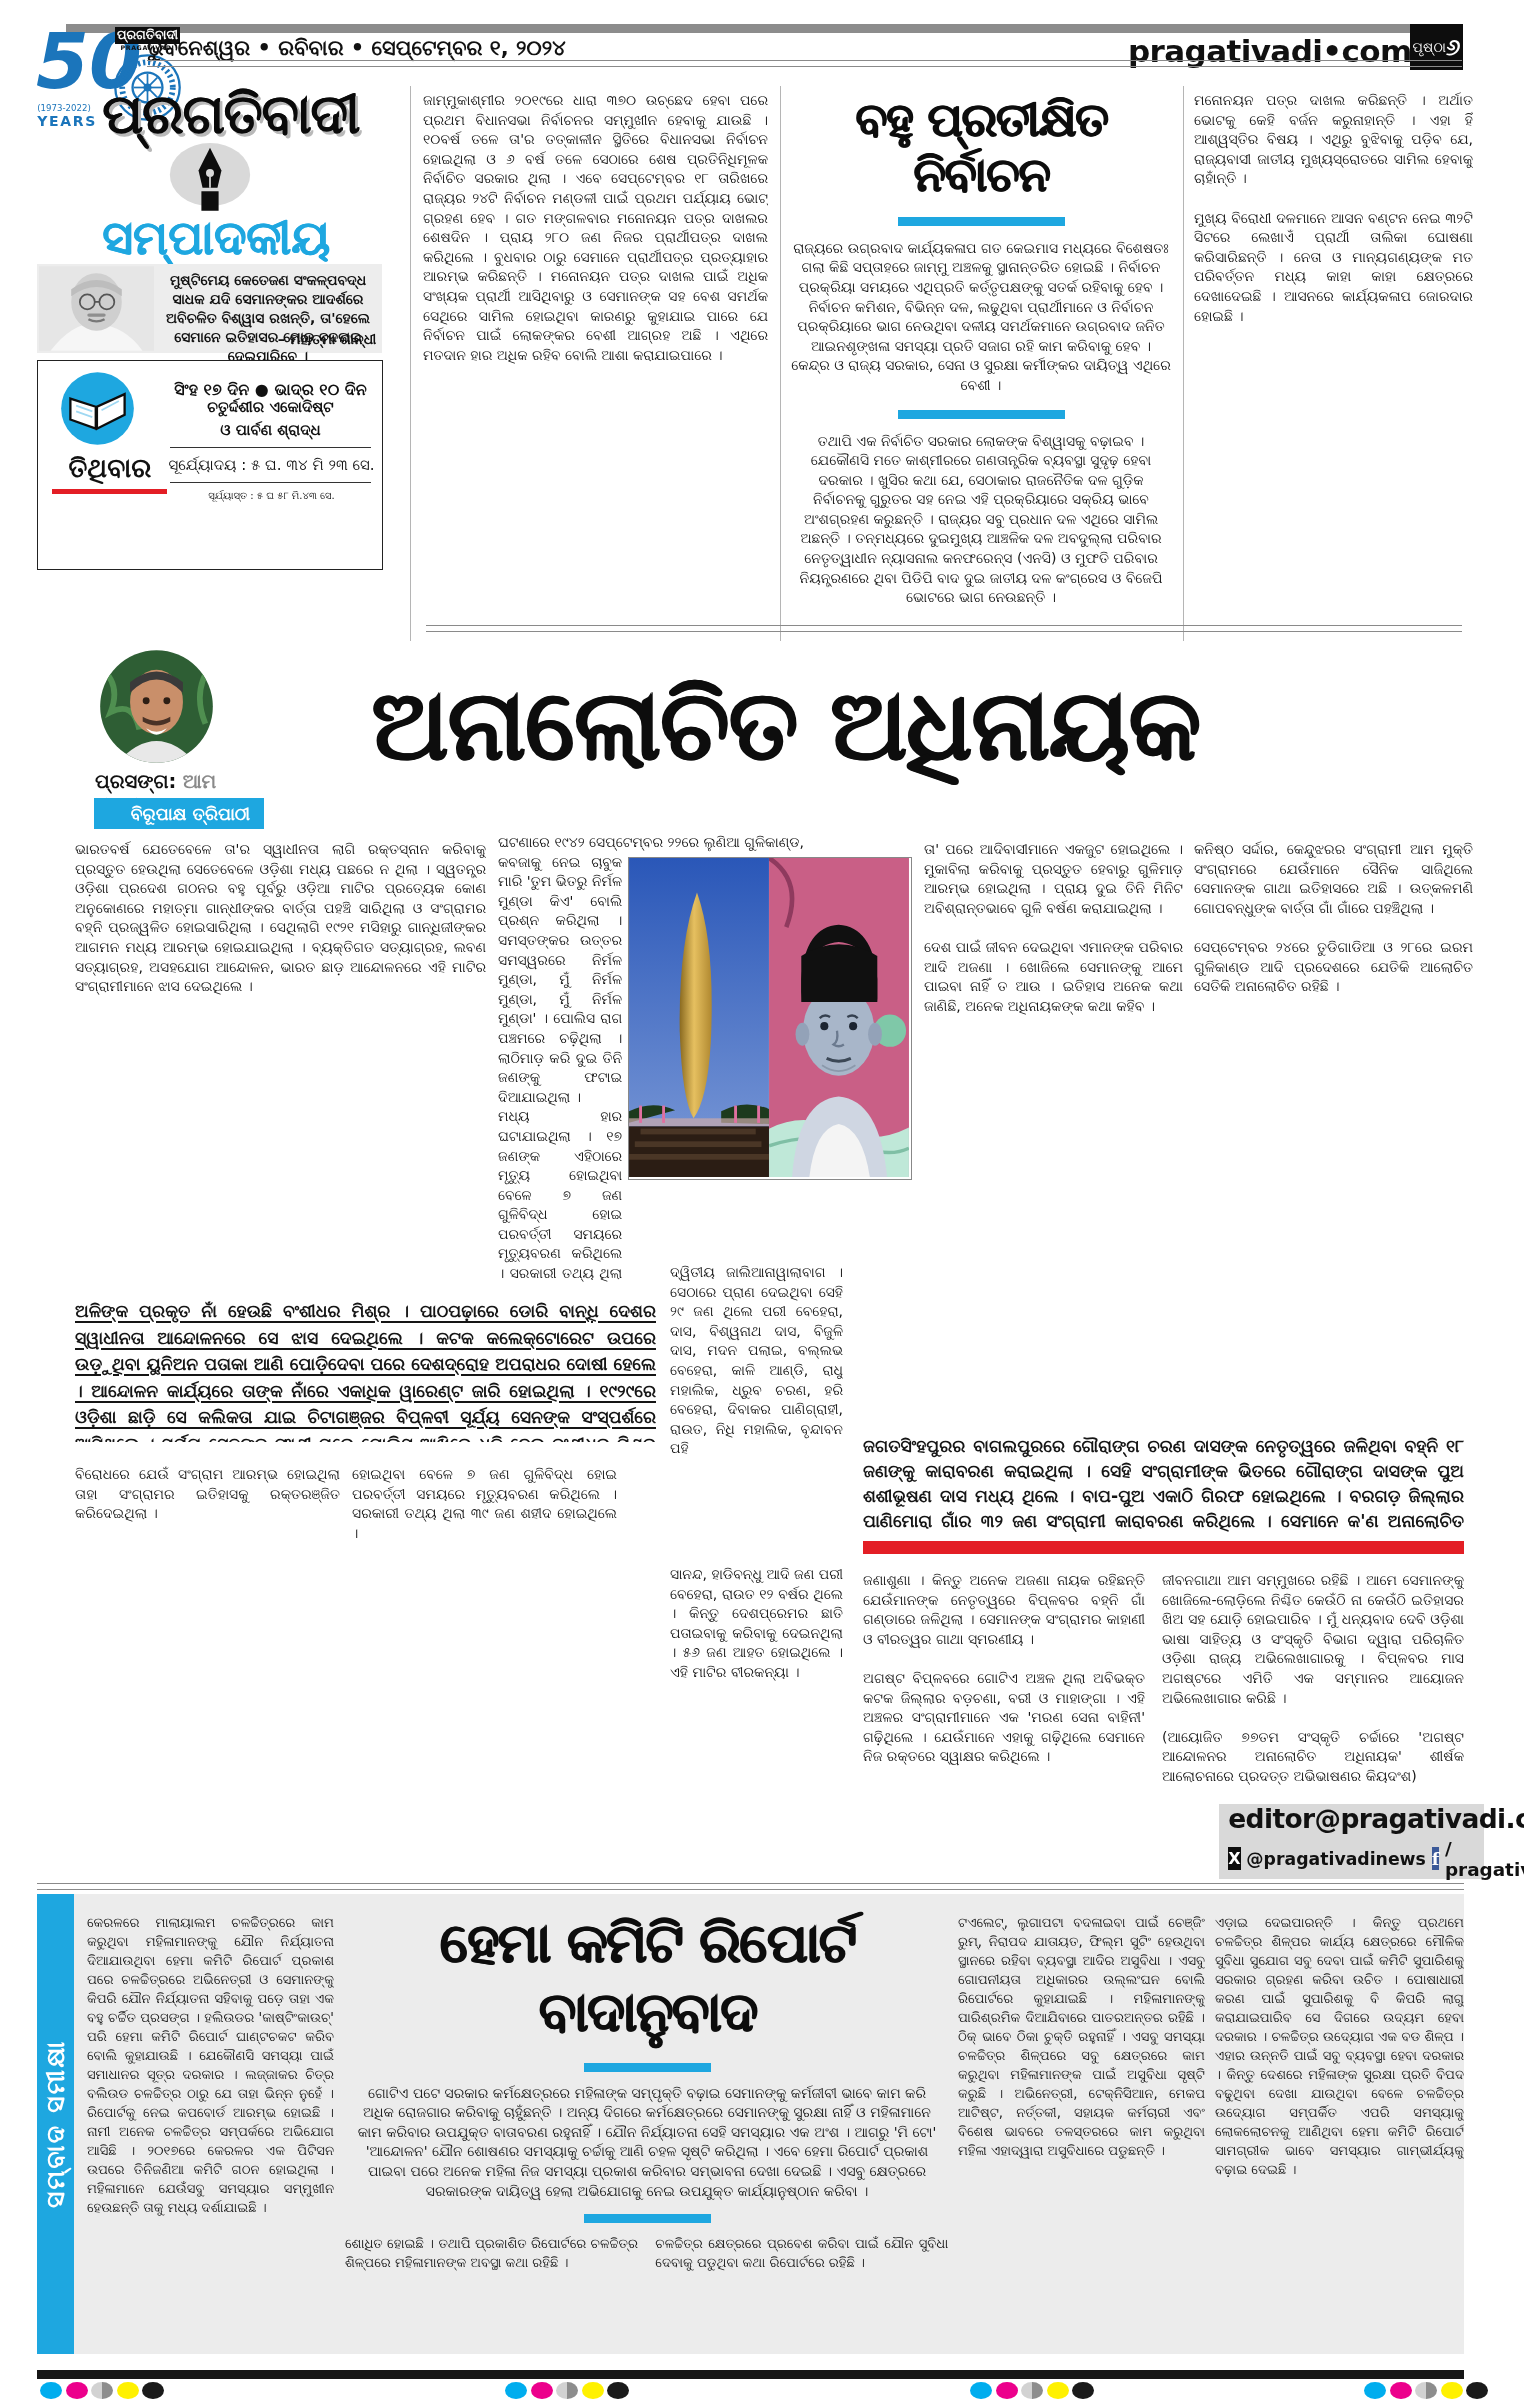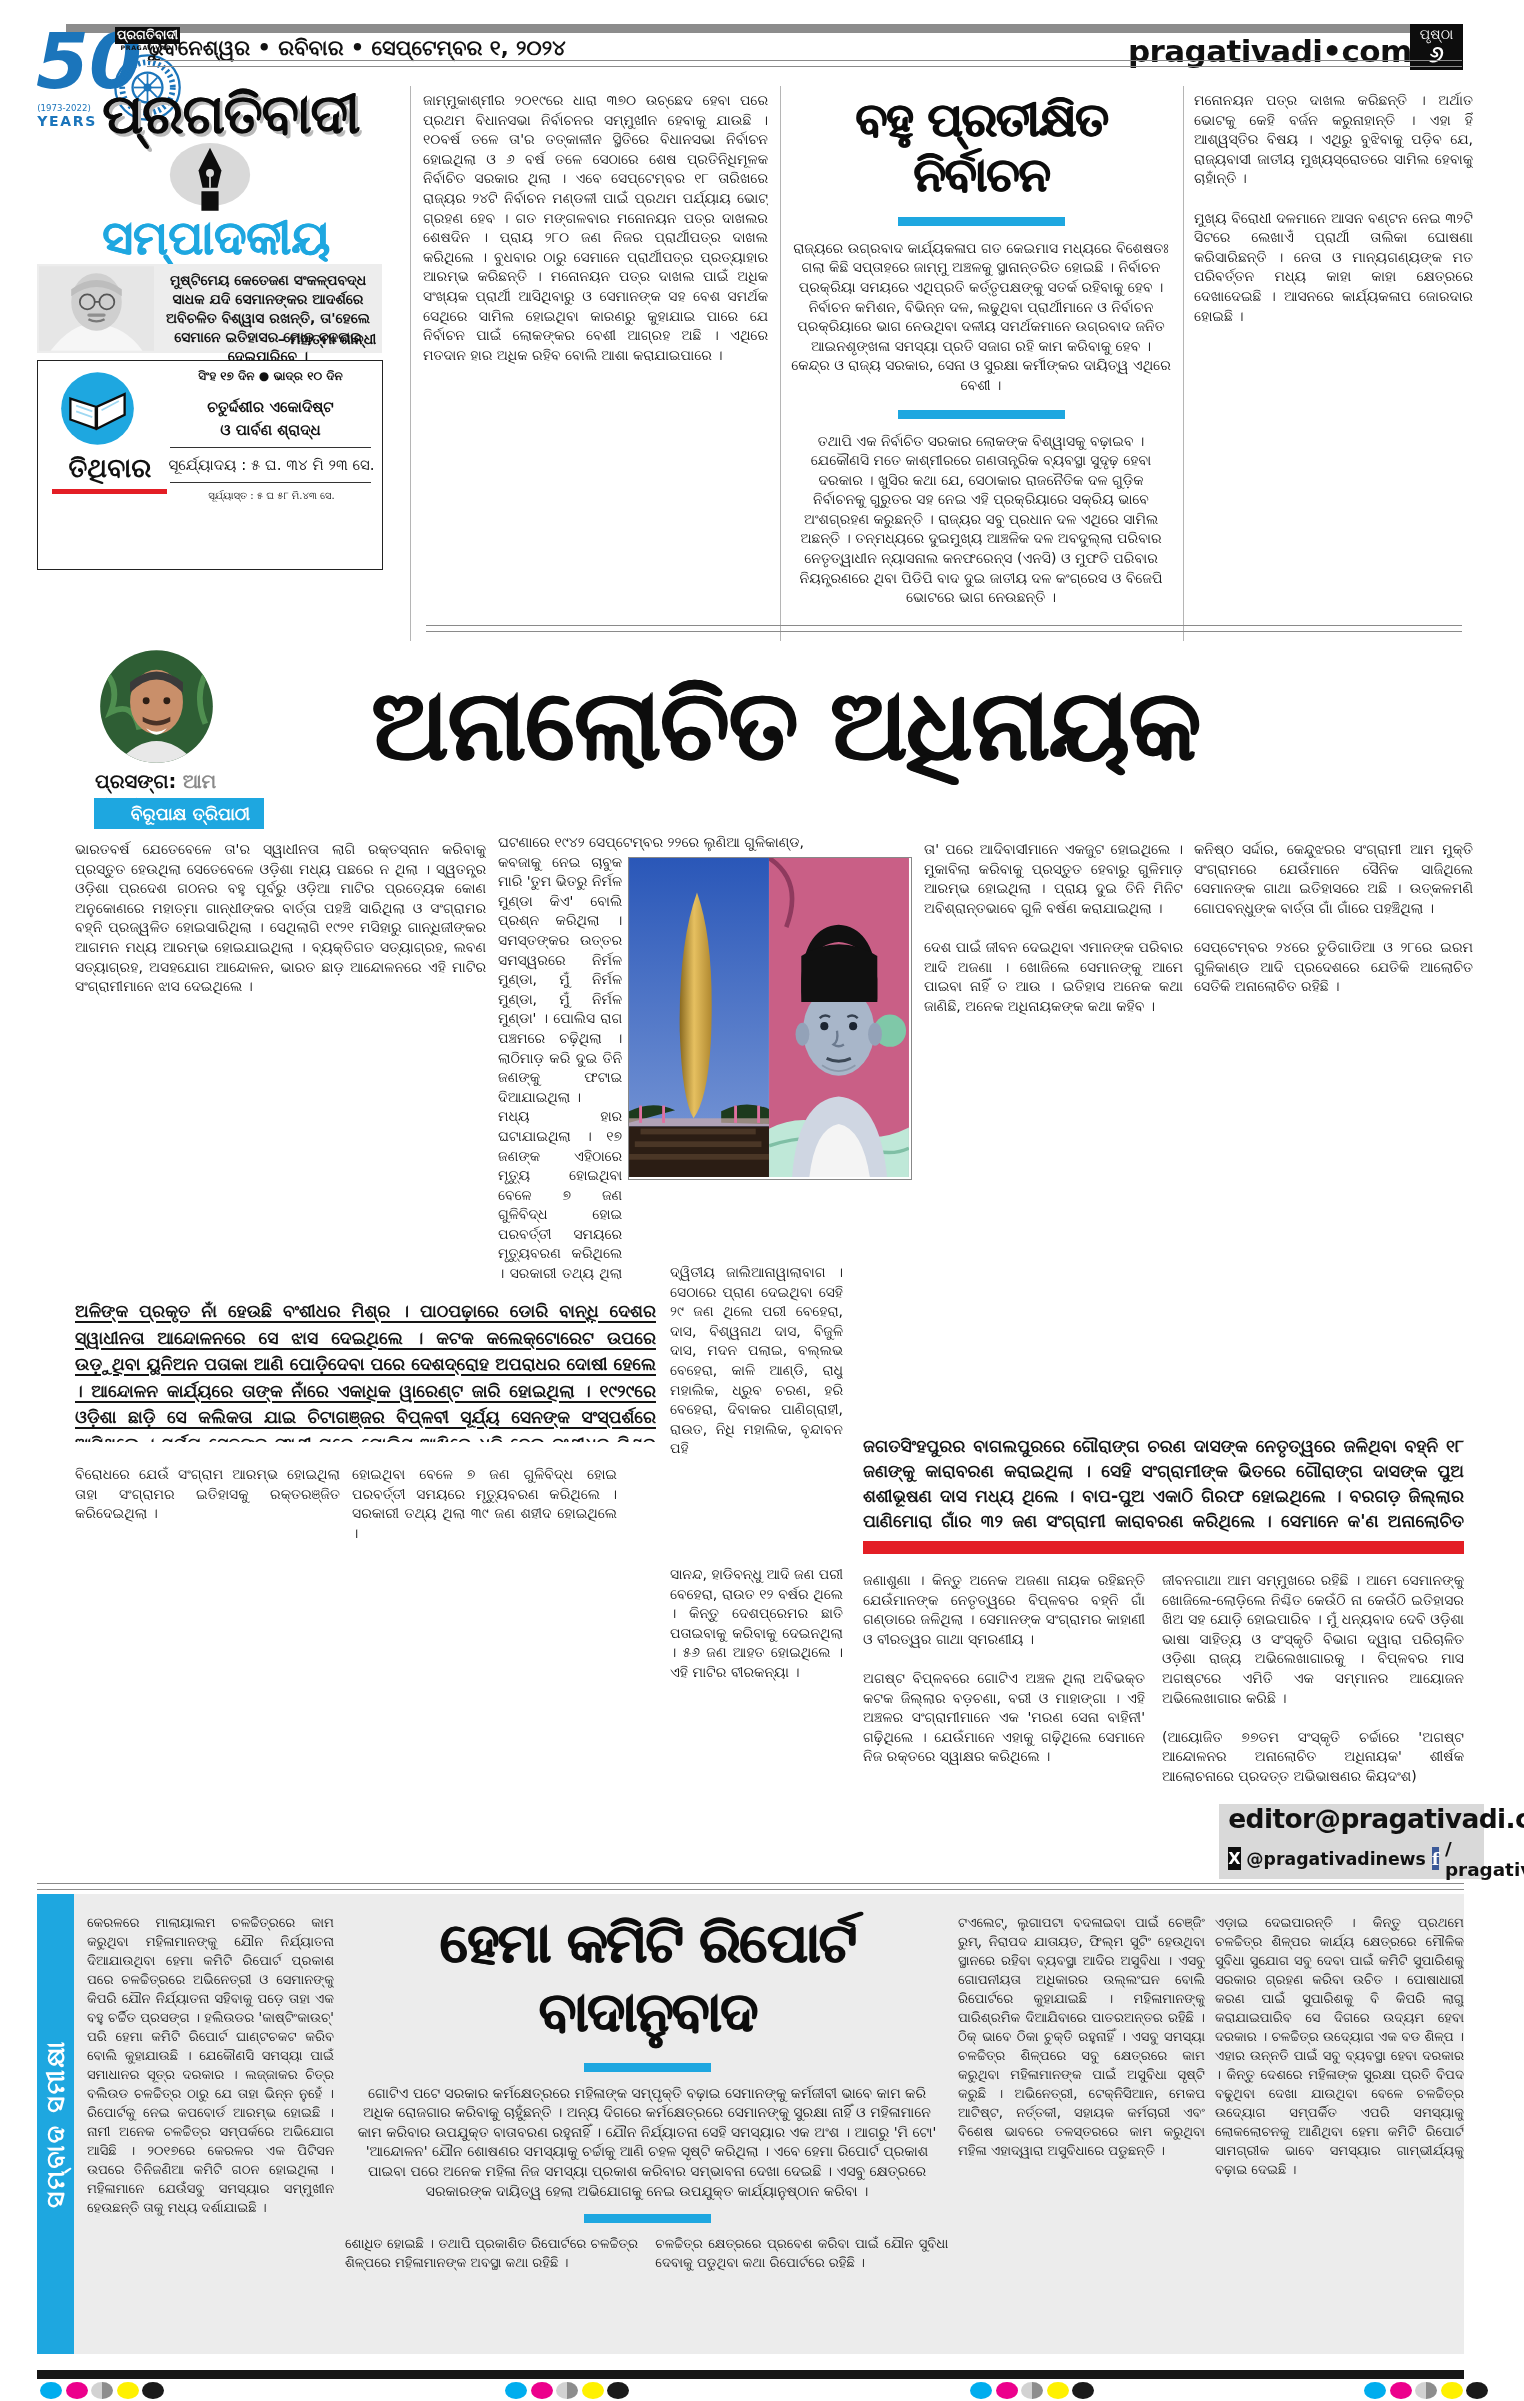--- a/index.html
+++ b/index.html
@@ -12,21 +12,21 @@
   .center{text-align:center;}
   .rule-double{height:2.3px;border-top:1.7px solid #8a8a8a;border-bottom:1.7px solid #8a8a8a;padding-top:2.3px;background:transparent;}
   .vrule{width:0;border-left:1.2px solid #b5b5b5;}
   .headline-xl{font-weight:bold;color:#0d0d0d;letter-spacing:-1.2px;text-shadow:1.2px 0 0 #0d0d0d;}
   .blue-bar{background:#1ea7e0;height:10.4px;}
   .red-bar{background:#e31e25;}
   .quote-box{background:#ededed;}
   .kicker-gray{color:#8a8a8a;}
   .author-box{background:#1ea7e0;color:#fff;display:flex;align-items:center;justify-content:center;font-weight:bold;}
   .gray-topbar{background:#8c8c8c;}
-  .page-box{background:#0d0d0d;color:#fff;display:flex;flex-direction:column;align-items:center;justify-content:center;}
+  .page-box{background:#0d0d0d;color:#fff;display:flex;flex-direction:row;align-items:center;justify-content:center;}
   .black-bar{background:#0d0d0d;color:#fff;}
   .email-yellow{color:#ffffff;font-weight:bold;}
   .panel{border:1.7px solid #222;background:#fff;}
   .sect-bg{background:#ececec;}
   .vert-blue{background:#1ea7e0;}
   .vert-label{writing-mode:vertical-rl;transform:rotate(180deg);font-weight:bold;color:#fff;font-size:25px;letter-spacing:2.3px;display:flex;align-items:center;justify-content:center;width:100%;height:100%;}
   .contact-box{background:#d9d9d9;display:flex;flex-direction:column;justify-content:center;padding:5.8px 9.2px;}
   .sq-icon{display:inline-flex;align-items:center;justify-content:center;font-weight:bold;color:#fff;}
   .dotgrp{position:absolute;display:flex;gap:3.5px;}
   .dot{width:22px;height:17.3px;border-radius:50%;}
@@ -107,21 +107,21 @@
       <circle cx="65" cy="65" r="63" fill="#1ea7e0"></circle>
       <path d="M18 48 L62 62 L62 100 L18 84 Z" fill="#fff" stroke="#0d0d0d" stroke-width="4"></path>
       <path d="M112 40 L64 62 L64 100 L112 76 Z" fill="#fff" stroke="#0d0d0d" stroke-width="4"></path>
       <line x1="28" y1="60" x2="56" y2="70" stroke="#9fd8f2" stroke-width="3"></line>
       <line x1="28" y1="70" x2="56" y2="80" stroke="#9fd8f2" stroke-width="3"></line>
       <line x1="102" y1="52" x2="72" y2="68" stroke="#9fd8f2" stroke-width="3"></line>
     </svg>
     <div class="abs bold" style="left:14.4px;top:91px;width:115px;font-size:26.5px;text-align:center;">ତିଥିବାର</div>
     <div class="abs red-bar" style="left:14.4px;top:128px;width:115px;height:5.2px;"></div>
 
-    <div class="abs bold center" style="left:132px;top:4px;width:201px;font-size:12px;line-height:22px;">ସିଂହ ୧୭ ଦିନ ● ଭାଦ୍ର ୧୦ ଦିନ</div>
+    <div class="abs bold center" style="left:132px;top:18px;width:201px;font-size:16px;line-height:22px;">ସିଂହ ୧୭ ଦିନ ● ଭାଦ୍ର ୧୦ ଦିନ</div>
     <div class="abs bold center" style="left:132px;top:35px;width:201px;font-size:15px;line-height:22px;">ଚତୁର୍ଦ୍ଦଶୀର ଏକୋଦିଷ୍ଟ</div>
     <div class="abs bold center" style="left:132px;top:58px;width:201px;font-size:15px;line-height:22px;">ଓ ପାର୍ବଣ ଶ୍ରାଦ୍ଧ</div>
     <div class="abs" style="left:132px;top:86px;width:201px;border-top:1.2px solid #333;"></div>
     <div class="abs center" style="left:127px;top:95px;width:213px;font-size:15px;">ସୂର୍ଯ୍ୟୋଦୟ : ୫ ଘ. ୩୪ ମି ୨୩ ସେ.</div>
     <div class="abs" style="left:132px;top:121px;width:201px;border-top:1.2px solid #333;"></div>
     <div class="abs center" style="left:127px;top:129px;width:213px;font-size:10px;">ସୂର୍ଯ୍ୟାସ୍ତ : ୫ ଘ ୫୮ ମି.୪୩ ସେ.</div>
   </div>
 
 
   <div class="abs vrule" style="left:410px;top:86px;height:555px;"></div>

